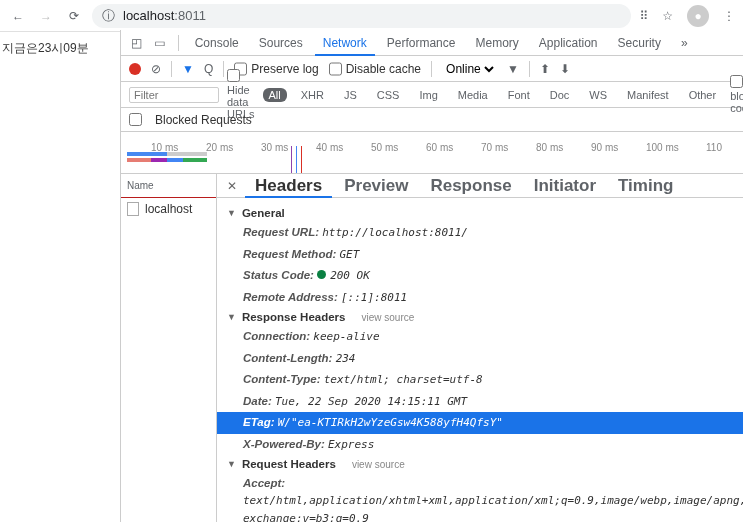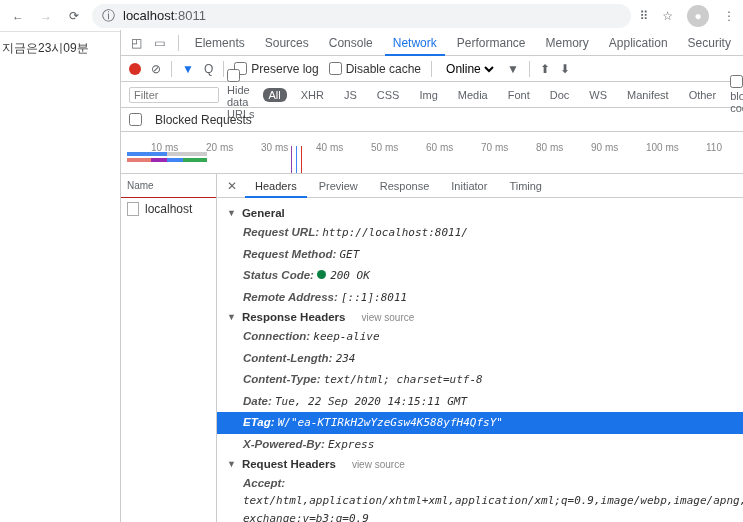--- a/index.html
+++ b/index.html
@@ -10,41 +10,41 @@
 .url-box .host { color: #202124; }
 .right-icons { display: flex; align-items: center; gap: 14px; color: #5f6368; }
 .page-text { position: absolute; left: 2px; top: 40px; font-size: 12px; color: #333; }
 .devtools { position: absolute; top: 30px; left: 120px; right: 0; bottom: 0; border-left: 1px solid #ccc; background: #fff; display: flex; flex-direction: column; }
 .dt-tabs { height: 26px; border-bottom: 1px solid #ccc; display: flex; align-items: center; padding: 0 6px; gap: 4px; }
 .dt-tab { padding: 0 8px; height: 26px; line-height: 26px; color: #5f6368; cursor: pointer; font-size: 12px; }
 .dt-tab.active { color: #1a73e8; border-bottom: 2px solid #1a73e8; }
 .dt-toolbar { height: 26px; border-bottom: 1px solid #ccc; display: flex; align-items: center; padding: 0 8px; gap: 10px; color: #5f6368; }
 .record-dot { width: 12px; height: 12px; border-radius: 50%; background: #d93025; }
 .dt-toolbar .sep { width: 1px; height: 16px; background: #ccc; }
-.dt-toolbar label { display: flex; align-items: center; gap: 4px; font-size: 12px; color: #333; }
+.dt-toolbar label { display: flex; gap: 4px; font-size: 12px; color: #333; }
 .dt-toolbar select { border: none; background: transparent; font-size: 12px; }
 .filter-row { height: 26px; border-bottom: 1px solid #ccc; display: flex; align-items: center; padding: 0 8px; gap: 8px; font-size: 11px; color: #5f6368; }
 .filter-input { width: 90px; border: 1px solid #ccc; border-radius: 2px; padding: 1px 4px; font-size: 11px; }
 .type-pill { padding: 1px 6px; cursor: pointer; }
 .type-pill.active { background: #606367; color: #fff; border-radius: 6px; }
 .blocked-row { height: 24px; border-bottom: 1px solid #ccc; display: flex; align-items: center; padding: 0 8px; gap: 13px; font-size: 12px; }
 .timeline { height: 42px; border-bottom: 1px solid #ccc; position: relative; font-size: 10px; color: #888; }
 .timeline .tick { position: absolute; top: 10px; }
 .timeline .bar1 { position: absolute; top: 20px; left: 6px; width: 80px; height: 4px; background: linear-gradient(to right, #4688f1 50%, #ccc 50%); }
 .timeline .bar2 { position: absolute; top: 26px; left: 6px; width: 80px; height: 4px; background: linear-gradient(to right, #e67c73 30%, #9c27b0 30% 50%, #4285f4 50% 70%, #34a853 70%); }
 .timeline .vline { position: absolute; top: 14px; bottom: 0; width: 1px; }
 .main-split { flex: 1; display: flex; overflow: hidden; }
 .req-list { width: 96px; border-right: 1px solid #ccc; }
 .req-list-header { height: 24px; border-bottom: 1px solid #b91c1c; padding: 0 6px; line-height: 24px; color: #5f6368; font-size: 10px; }
 .req-item { padding: 4px 6px; display: flex; align-items: center; gap: 6px; font-size: 12px; cursor: pointer; }
 .req-item .doc-icon { width: 12px; height: 14px; border: 1px solid #aaa; background: #fff; }
 .detail-pane { flex: 1; display: flex; flex-direction: column; overflow: hidden; }
 .detail-tabs { height: 24px; border-bottom: 1px solid #ccc; display: flex; align-items: center; gap: 2px; padding: 0 4px; }
 .detail-tabs .close { padding: 0 6px; color: #666; cursor: pointer; }
-.detail-tab { padding: 0 10px; height: 24px; line-height: 24px; color: #5f6368; cursor: pointer; font-size: 11px; }
+.detail-tab { padding: 0 10px; height: 24px; line-height: 24px; color: #5f6368; cursor: pointer; font-size: 17px; font-weight: bold; }
 .detail-tab.active { color: #333; border-bottom: 2px solid #1a73e8; }
 .detail-body { flex: 1; overflow-y: auto; padding: 6px 0; font-size: 11.5px; }
 .section-hdr { padding: 3px 10px; color: #333; font-weight: bold; display: flex; align-items: center; gap: 6px; }
 .section-hdr .tri { font-size: 9px; color: #666; }
 .view-src { color: #888; font-weight: normal; margin-left: 10px; font-size: 10px; }
 .kv { padding: 2px 10px 2px 26px; line-height: 1.5; font-style: italic; }
 .kv b { color: #545454; font-weight: 600; }
 .kv span { color: #333; font-family: Consolas, monospace; font-size: 11px; }
 .kv.hl { background: #1a73e8; color: #fff; }
 .kv.hl b { color: #fff; }
@@ -70,23 +70,22 @@
   </div>
 </div>
 
 <div class="page-text">지금은23시09분</div>
 
 <div class="devtools">
   <div class="dt-tabs">
     <span style="padding:0 4px;color:#5f6368">◰</span>
     <span style="padding:0 4px;color:#5f6368">▭</span>
     <span class="sep" style="border-left:1px solid #ccc;height:16px;margin:0 4px"></span>
-    <div class="dt-tab">Elements</div>
+    <div class="dt-tab">Console</div>
     <div class="dt-tab">Sources</div>
-    <div class="dt-tab">Console</div>
     <div class="dt-tab active">Network</div>
     <div class="dt-tab">Performance</div>
     <div class="dt-tab">Memory</div>
     <div class="dt-tab">Application</div>
     <div class="dt-tab">Security</div>
     <div class="dt-tab">»</div>
 
   </div>
 
   <div class="dt-toolbar">

